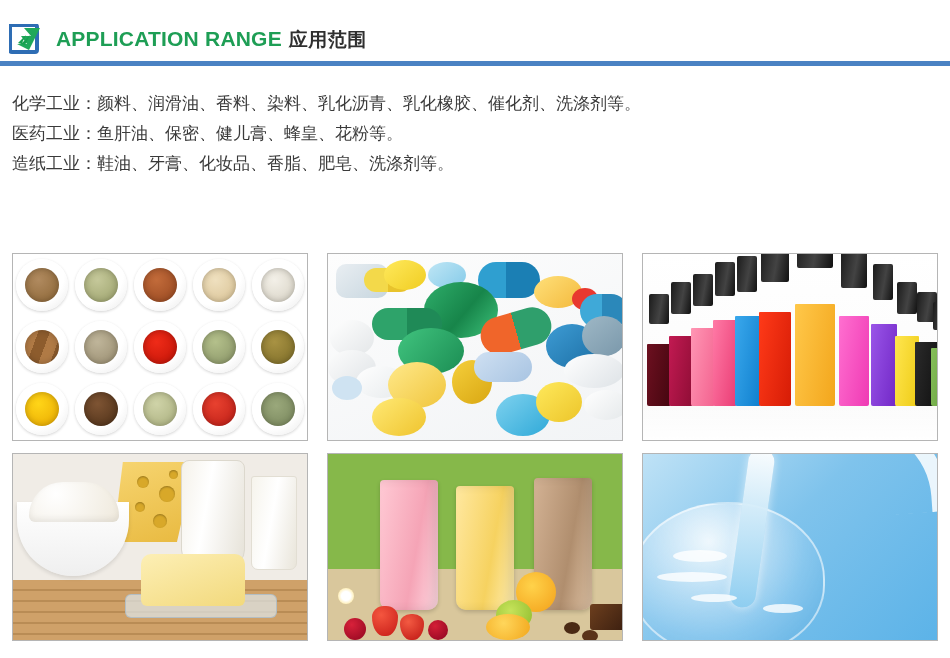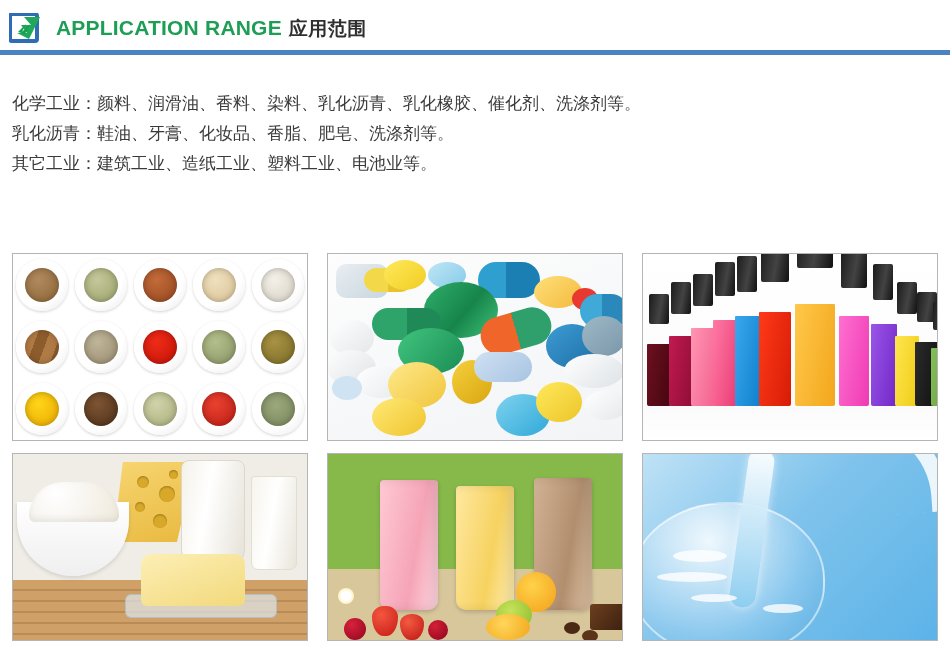--- a/index.html
+++ b/index.html
@@ -11,21 +11,21 @@
     width: 950px;
     height: 658px;
     position: relative;
     font-family: "Liberation Sans", "DejaVu Sans", sans-serif;
     overflow: hidden;
   }
 
   
   #header {
     position: absolute;
-    left: 0; top: 5px;
+    left: 0; top: 16px;
     width: 950px;
     height: 57px;
   }
   #logo-icon {
     position: absolute;
     left: 9px; top: 8px;
     width: 32px; height: 30px;
   }
   #header-title {
     position: absolute;
@@ -247,22 +247,22 @@
 
   <div id="header-title">
     <span class="title-en">APPLICATION RANGE</span><span class="title-cn">应用范围</span>
   </div>
 
   <div id="header-rule"></div>
 </div>
 
 <div id="description">
   <div class="desc-line">化学工业：颜料、润滑油、香料、染料、乳化沥青、乳化橡胶、催化剂、洗涤剂等。</div>
-  <div class="desc-line">乳化沥青：鞋油、牙膏、化妆品、香脂、肥皂、洗涤剂等。</div>
-  <div class="desc-line">其它工业：建筑工业、造纸工业、塑料工业、电池业等。</div>
+  <div class="desc-line">医药工业：鱼肝油、保密、健儿膏、蜂皇、花粉等。</div>
+  <div class="desc-line">造纸工业：鞋油、牙膏、化妆品、香脂、肥皂、洗涤剂等。</div>
 </div>
 
 <div id="gallery">
 
   <div class="photo col0 row0 spices">
     <div class="inner">
       <div class="spice-grid">
         <div class="bowl">
             <i class="sp1"></i>
           </div>

